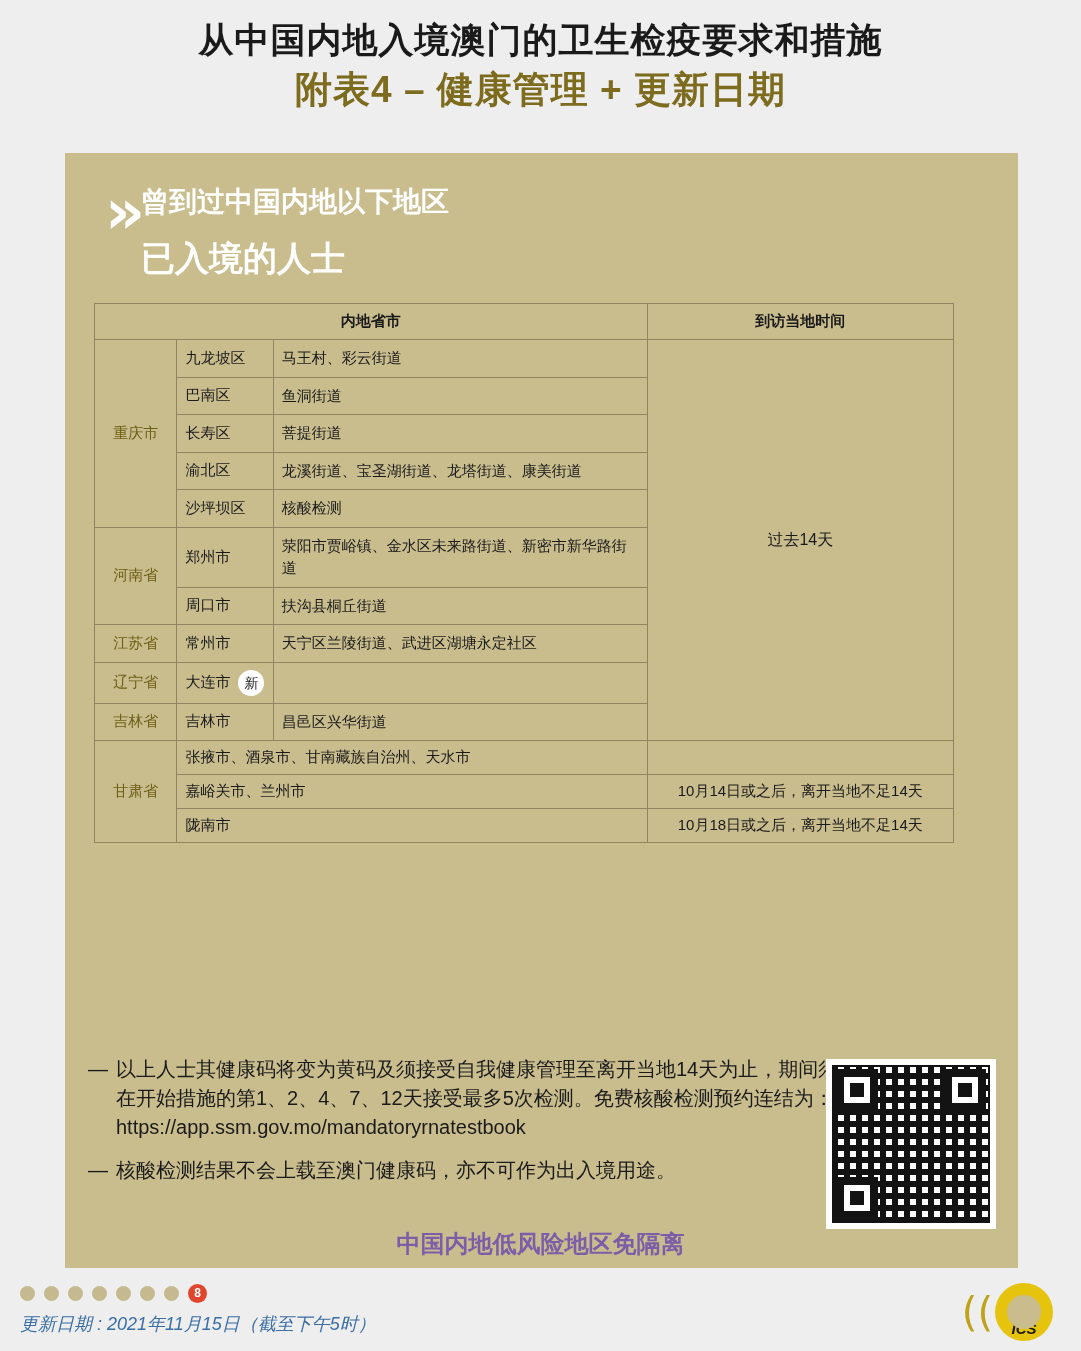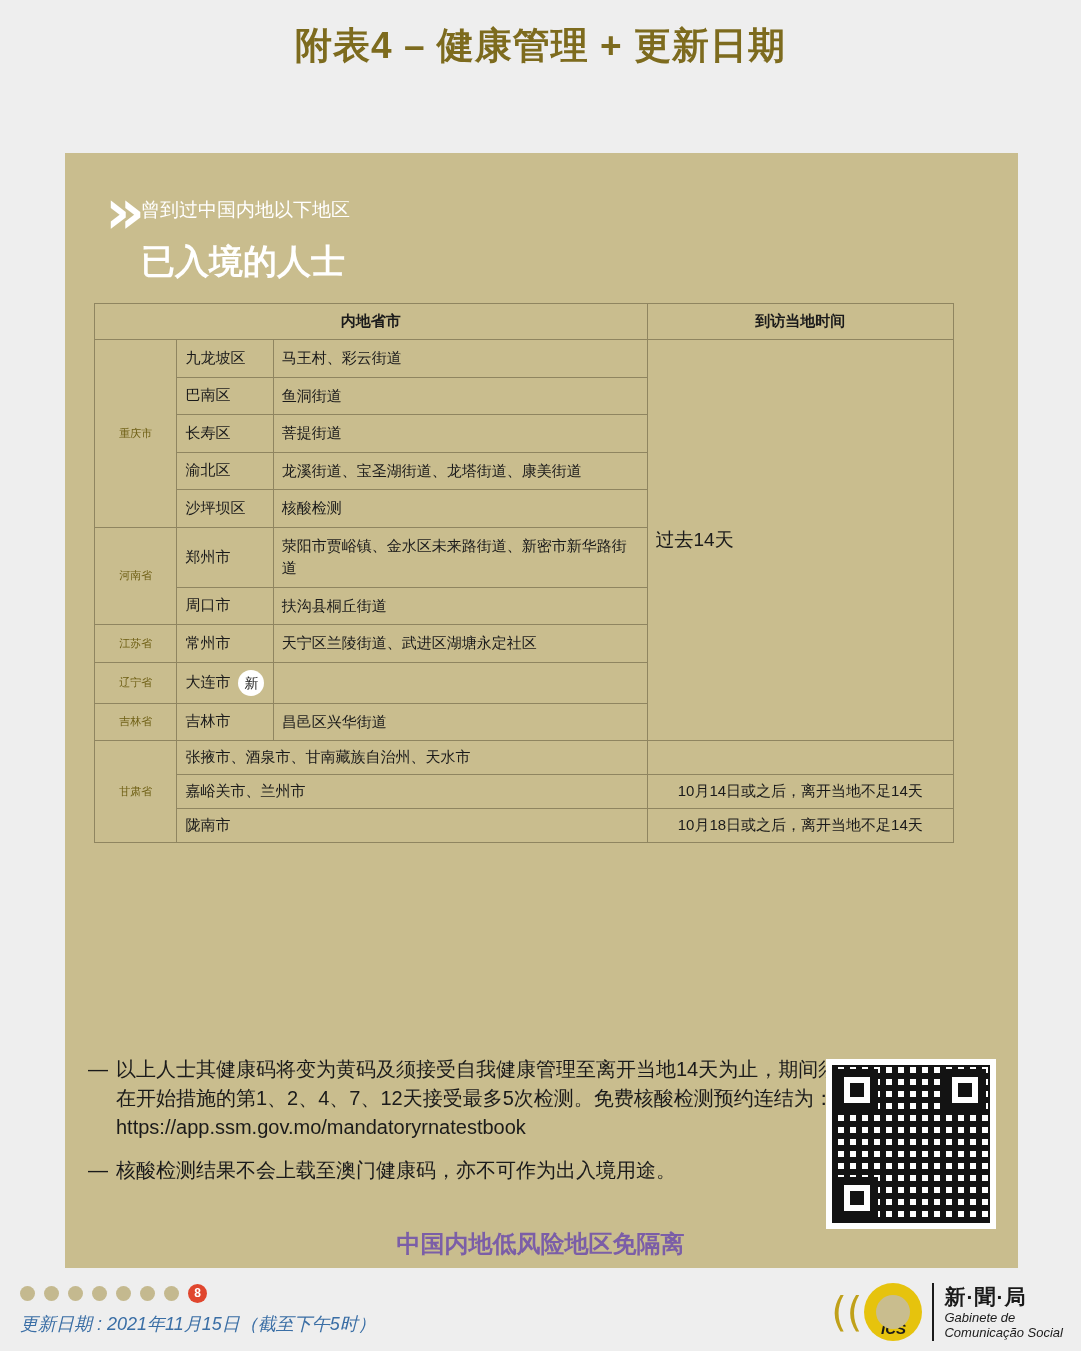--- a/index.html
+++ b/index.html
@@ -53,26 +53,25 @@
   .chevrons {
     font-size: 62px;
     line-height: 58px;
     color: #ffffff;
     font-weight: bold;
     margin-right: 8px;
     letter-spacing: -12px;
     font-family: "DejaVu Sans", sans-serif;
   }
   .head-text-1 {
-    font-size: 19px;
+    font-size: 28px;
     color: #ffffff;
-    font-weight: normal;
+    font-weight: bold;
     line-height: 1.1;
     padding-top: 4px;
-    margin-top: 13px;
   }
   .head-text-2 {
     font-size: 34px;
     color: #ffffff;
     font-weight: bold;
     line-height: 1.2;
     margin-top: 20px;
   }
   
   table.main {
@@ -95,33 +94,33 @@
     text-align: center;
     font-weight: bold;
     font-size: 15px;
     padding: 8px;
   }
   td.prov {
     color: #6e5f14;
     font-weight: bold;
     text-align: center;
     width: 82px;
-    font-size: 11px;
+    font-size: 15px;
   }
   td.city {
     font-weight: bold;
     width: 92px;
     padding-left: 10px;
     white-space: nowrap;
   }
   td.detail { padding-left: 10px; line-height: 1.5; }
   td.time {
-    text-align: left;
+    text-align: center;
     width: 305px;
-    font-size: 19px;
+    font-size: 16px;
   }
   td.timecell { text-align: center; }
   .badge-new {
     display: inline-block;
     width: 26px; height: 26px;
     border-radius: 50%;
     background: #ffffff;
     color: #1a1a1a;
     font-size: 14px;
     line-height: 26px;
@@ -266,20 +265,21 @@
   .logo-text { border-left: 2px solid #1a1a1a; padding-left: 10px; }
   .logo-cn { font-size: 21px; font-weight: bold; color: #1a1a1a; letter-spacing: 1px; }
   .logo-pt { font-size: 13px; font-style: italic; color: #1a1a1a; line-height: 1.15; }
 </style>
 </head>
 <body>
 
 <div class="page">
 
   <div class="header">
+    <div class="title-main">从中国内地入境澳门的卫生检疫要求和措施</div>
     <div class="title-sub">附表4 – 健康管理 + 更新日期</div>
   </div>
 
   <div class="panel">
     <div class="panel-head">
       <div class="chevrons">»</div>
       <div>
         <div class="head-text-1">曾到过中国内地以下地区</div>
         <div class="head-text-2">已入境的人士</div>
       </div>
@@ -398,20 +398,15 @@
     <span class="dot active">8</span>
   </div>
 
   <div class="footer-date">更新日期 : 2021年11月15日（截至下午5时）</div>
 
   <div class="logo">
     <span class="logo-waves">((</span>
     <span class="logo-mark">
       <span class="logo-ics">ICS</span>
     </span>
-    <span class="logo-text">
-      <div class="logo-cn">新·聞·局</div>
-      <div class="logo-pt">Gabinete de</div>
-      <div class="logo-pt">Comunicação Social</div>
-    </span>
   </div>
 
 </div>
 
 </body></html>

